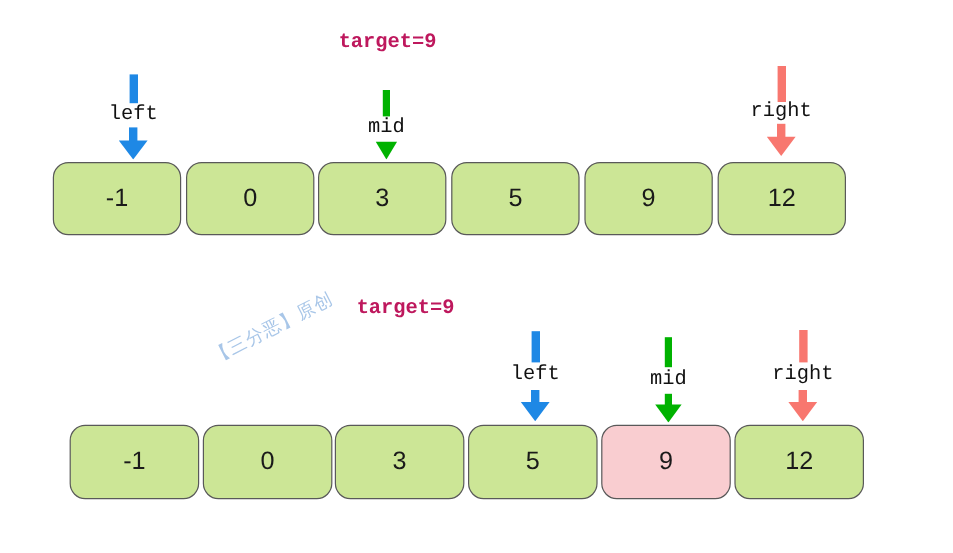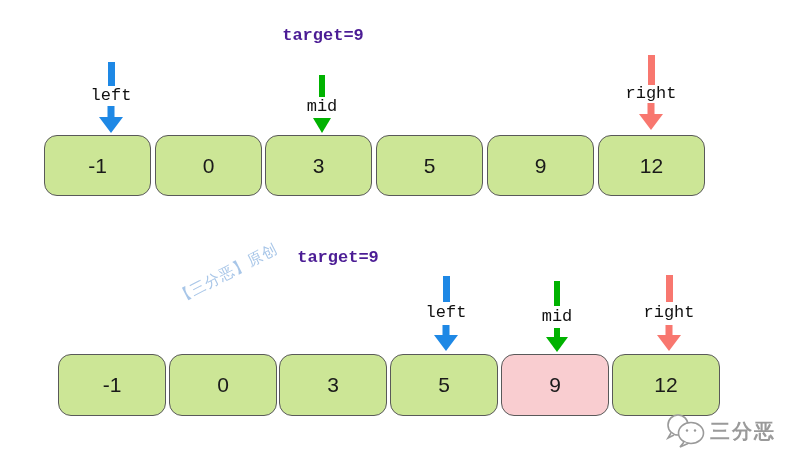--- a/index.html
+++ b/index.html
@@ -26,21 +26,21 @@
   .row-bottom .cell{top:354px;height:62px;width:108px;}
   .row-top    .c0{left:44px;}  .row-top    .c1{left:155px;} .row-top    .c2{left:265px;}
   .row-top    .c3{left:376px;} .row-top    .c4{left:487px;} .row-top    .c5{left:598px;}
   .row-bottom .c0{left:58px;}  .row-bottom .c1{left:169px;} .row-bottom .c2{left:279px;}
   .row-bottom .c3{left:390px;} .row-bottom .c4{left:501px;} .row-bottom .c5{left:612px;}
 
   
   .target{
     position:absolute;
     font-family:"Liberation Mono", monospace;
-    font-weight:bold;font-size:17px;color:#4c1d95;
+    font-weight:bold;font-size:17px;color:#be185d;
     width:160px;text-align:center;
   }
   .target.t-top{left:243px;top:26px;}
   .target.t-bottom{left:258px;top:248px;}
 
   
   .pointer{
     position:absolute;width:64px;
     display:flex;flex-direction:column;align-items:center;
   }
@@ -172,25 +172,14 @@
 
   <div class="row-bottom">
     <div class="cell c0">-1</div>
     <div class="cell c1">0</div>
     <div class="cell c2">3</div>
     <div class="cell c3">5</div>
     <div class="cell c4 pink">9</div>
     <div class="cell c5">12</div>
   </div>
 
-  <div class="logo">
-    <svg width="46" height="36" viewBox="0 0 46 36" fill="none" stroke="var(--logo-gray)" stroke-width="1.6">
-      <circle cx="14" cy="12" r="10" fill="#ffffff"></circle>
-      <path d="M7 20 L4 25 L10 22" fill="#ffffff"></path>
-      <ellipse cx="27" cy="20" rx="12.5" ry="10.5" fill="#ffffff"></ellipse>
-      <path d="M20 29 L16 34 L24 30.5" fill="#ffffff"></path>
-      <circle cx="23" cy="17.5" r="1.2" fill="var(--logo-gray)" stroke="none"></circle>
-      <circle cx="31" cy="17.5" r="1.2" fill="var(--logo-gray)" stroke="none"></circle>
-    </svg>
-    <span class="logo-text">三分恶</span>
-  </div>
 
 </div>
 
 </body></html>

